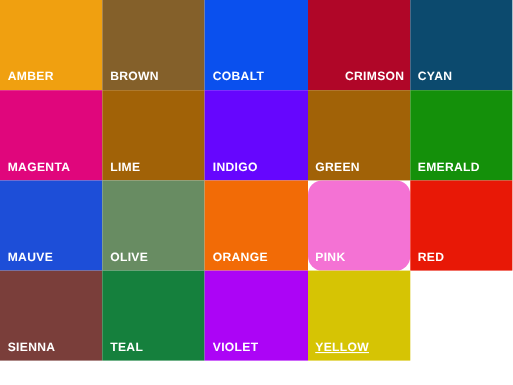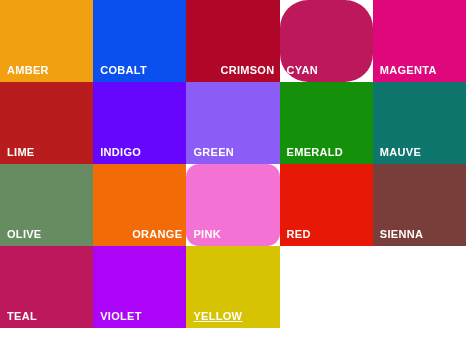--- a/index.html
+++ b/index.html
@@ -43,63 +43,66 @@
     white-space: nowrap;
   }
 </style>
 </head>
 <body>
 
 <div id="swatch-grid" style="grid-template-columns: repeat(5, 1fr); grid-template-rows: repeat(4, 1fr);">
     <div class="swatch" style="background: rgb(240, 160, 16);">
       <span class="swatch-label" style="color: rgb(255, 255, 255);">AMBER</span>
     </div>
+    <div class="swatch" style="background: rgb(132, 96, 42);">
+      <span class="swatch-label" style="color: rgb(255, 255, 255);">BROWN</span>
+    </div>
     <div class="swatch" style="background: rgb(10, 80, 238);">
       <span class="swatch-label" style="color: rgb(255, 255, 255);">COBALT</span>
     </div>
     <div class="swatch" style="background: rgb(176, 6, 40);">
       <span class="swatch-label" style="color: rgb(255, 255, 255); padding-left: 27px;">CRIMSON</span>
     </div>
-    <div class="swatch" style="background: #be185d; border-radius: 28px;">
+    <div class="swatch" style="background: #0c4a6e;">
       <span class="swatch-label" style="color: rgb(255, 255, 255);">CYAN</span>
     </div>
     <div class="swatch" style="background: rgb(224, 6, 124);">
       <span class="swatch-label" style="color: rgb(255, 255, 255);">MAGENTA</span>
     </div>
-    <div class="swatch" style="background: #b91c1c;">
+    <div class="swatch" style="background: #a16207;">
       <span class="swatch-label" style="color: rgb(255, 255, 255);">LIME</span>
     </div>
     <div class="swatch" style="background: rgb(102, 6, 254);">
       <span class="swatch-label" style="color: rgb(255, 255, 255);">INDIGO</span>
     </div>
-    <div class="swatch" style="background: #8b5cf6;">
+    <div class="swatch" style="background: #a16207;">
       <span class="swatch-label" style="color: rgb(255, 255, 255);">GREEN</span>
     </div>
     <div class="swatch" style="background: rgb(20, 144, 10);">
       <span class="swatch-label" style="color: rgb(255, 255, 255);">EMERALD</span>
     </div>
-    <div class="swatch" style="background: #0f766e;">
+    <div class="swatch" style="background: #1d4ed8;">
       <span class="swatch-label" style="color: rgb(255, 255, 255);">MAUVE</span>
     </div>
     <div class="swatch" style="background: rgb(104, 140, 98); padding-left: 12px;">
       <span class="swatch-label" style="color: rgb(255, 255, 255);">OLIVE</span>
     </div>
     <div class="swatch" style="background: rgb(242, 107, 6);">
-      <span class="swatch-label" style="color: rgb(255, 255, 255); margin-left: 32px;">ORANGE</span>
+      <span class="swatch-label" style="color: rgb(255, 255, 255);">ORANGE</span>
     </div>
     <div class="swatch" style="background: rgb(244, 114, 212); border-radius: 13px;">
       <span class="swatch-label" style="color: rgb(255, 255, 255);">PINK</span>
     </div>
     <div class="swatch" style="background: rgb(232, 24, 6);">
       <span class="swatch-label" style="color: rgb(255, 255, 255); text-align: right;">RED</span>
     </div>
     <div class="swatch" style="background: rgb(122, 62, 58);">
       <span class="swatch-label" style="color: rgb(255, 255, 255);">SIENNA</span>
     </div>
-    <div class="swatch" style="background: #be185d;">
+    <div class="swatch" style="background: #15803d;">
       <span class="swatch-label" style="color: rgb(255, 255, 255);">TEAL</span>
     </div>
     <div class="swatch" style="background: rgb(172, 4, 246);">
       <span class="swatch-label" style="color: rgb(255, 255, 255);">VIOLET</span>
     </div>
     <div class="swatch" style="background: rgb(214, 196, 4);">
       <span class="swatch-label" style="color: rgb(255, 255, 255); text-decoration: underline;">YELLOW</span>
     </div>
   </div>
 

